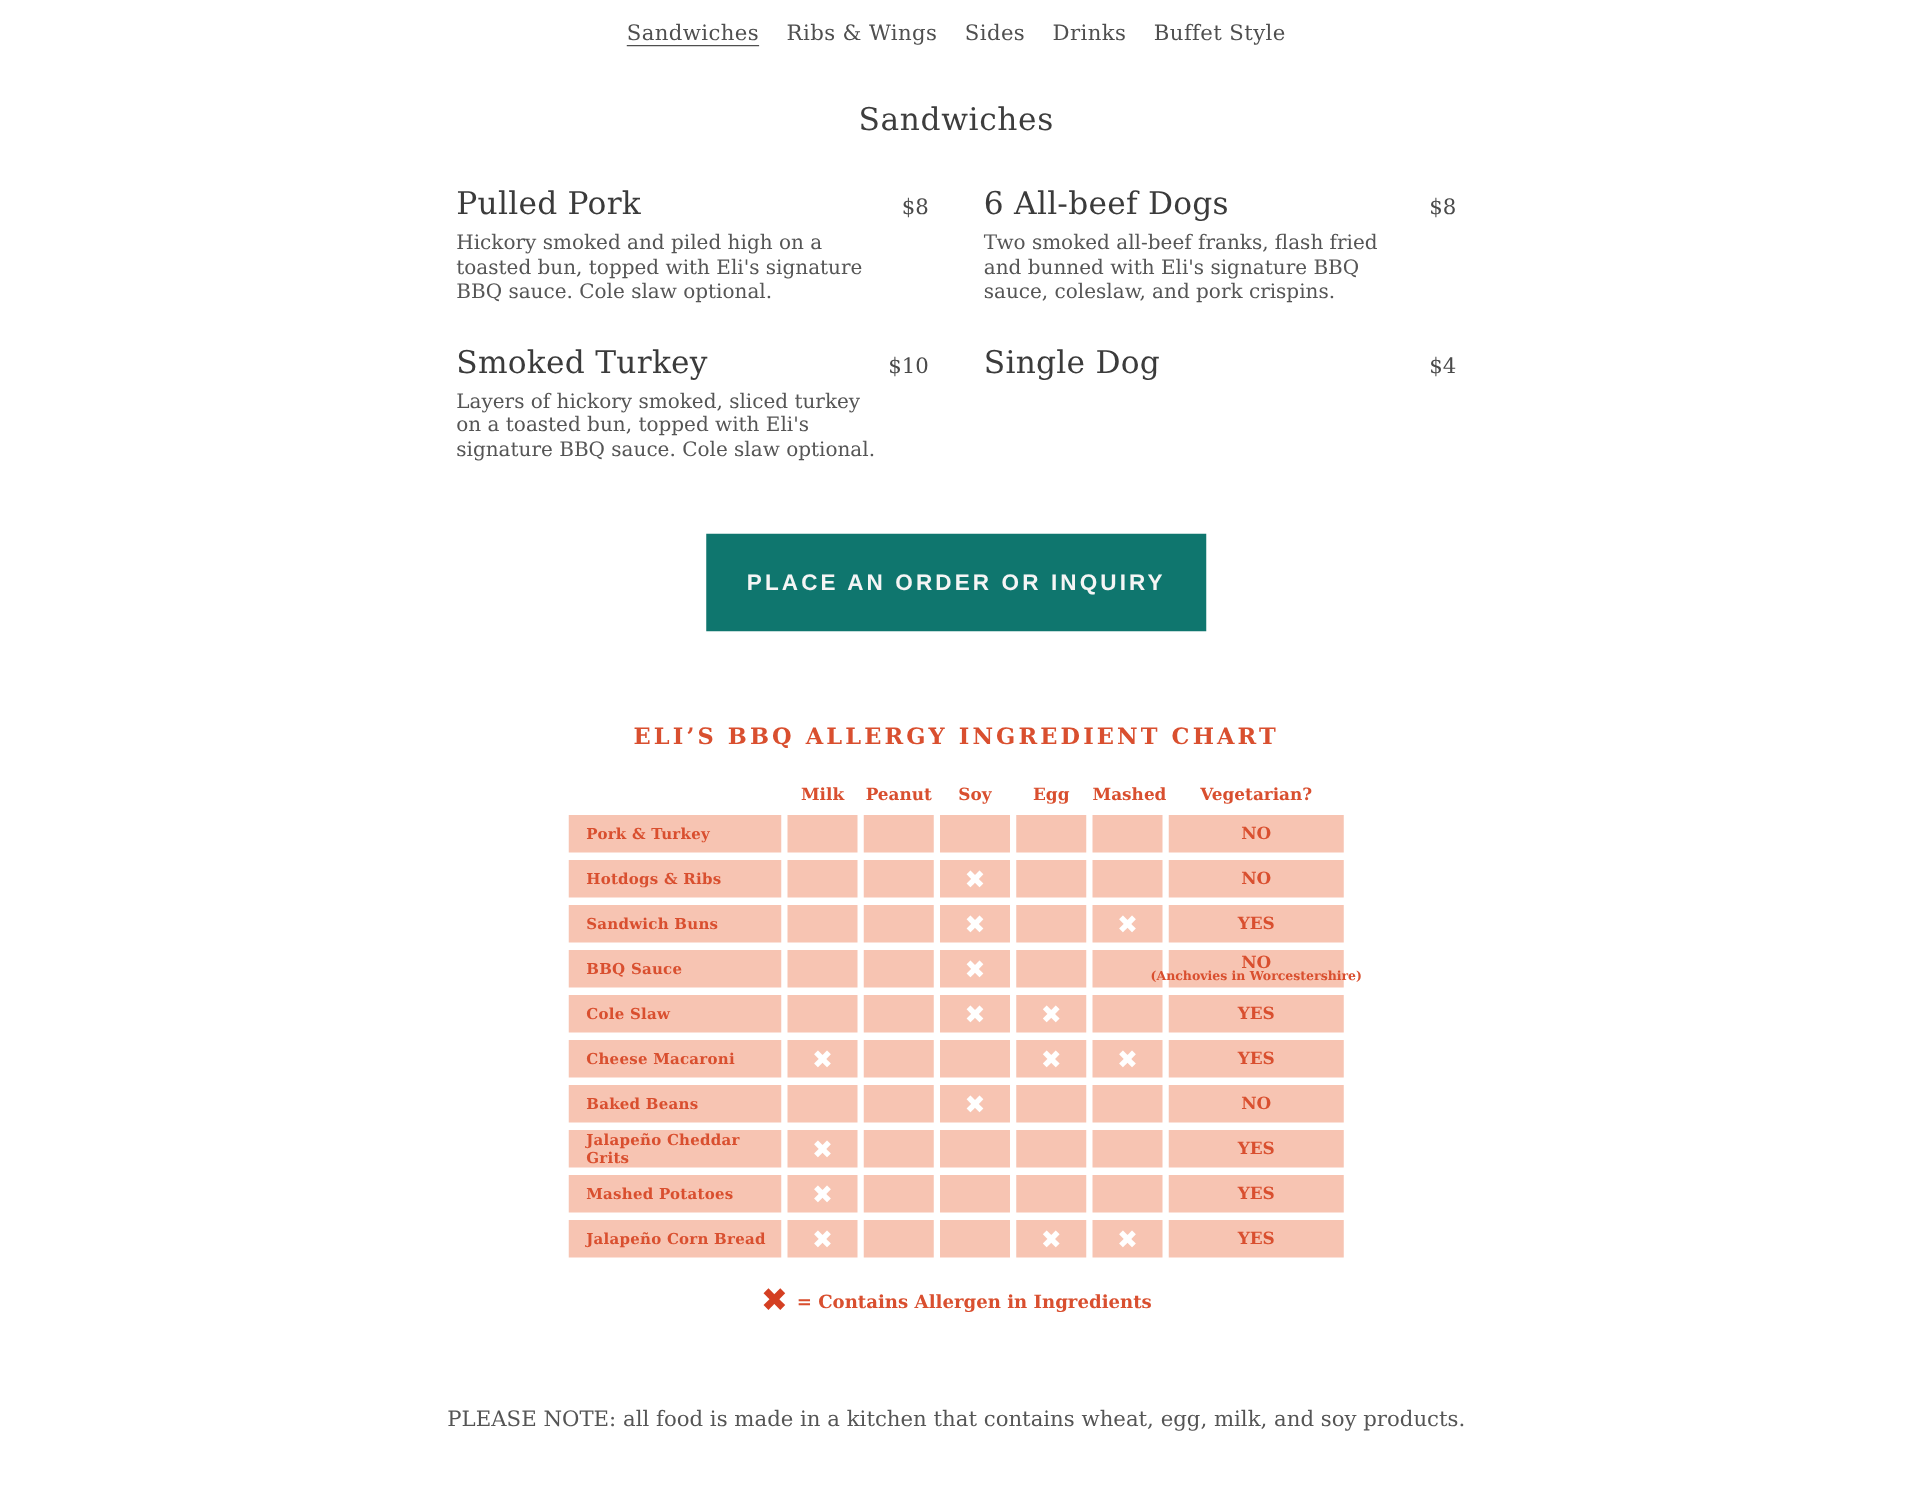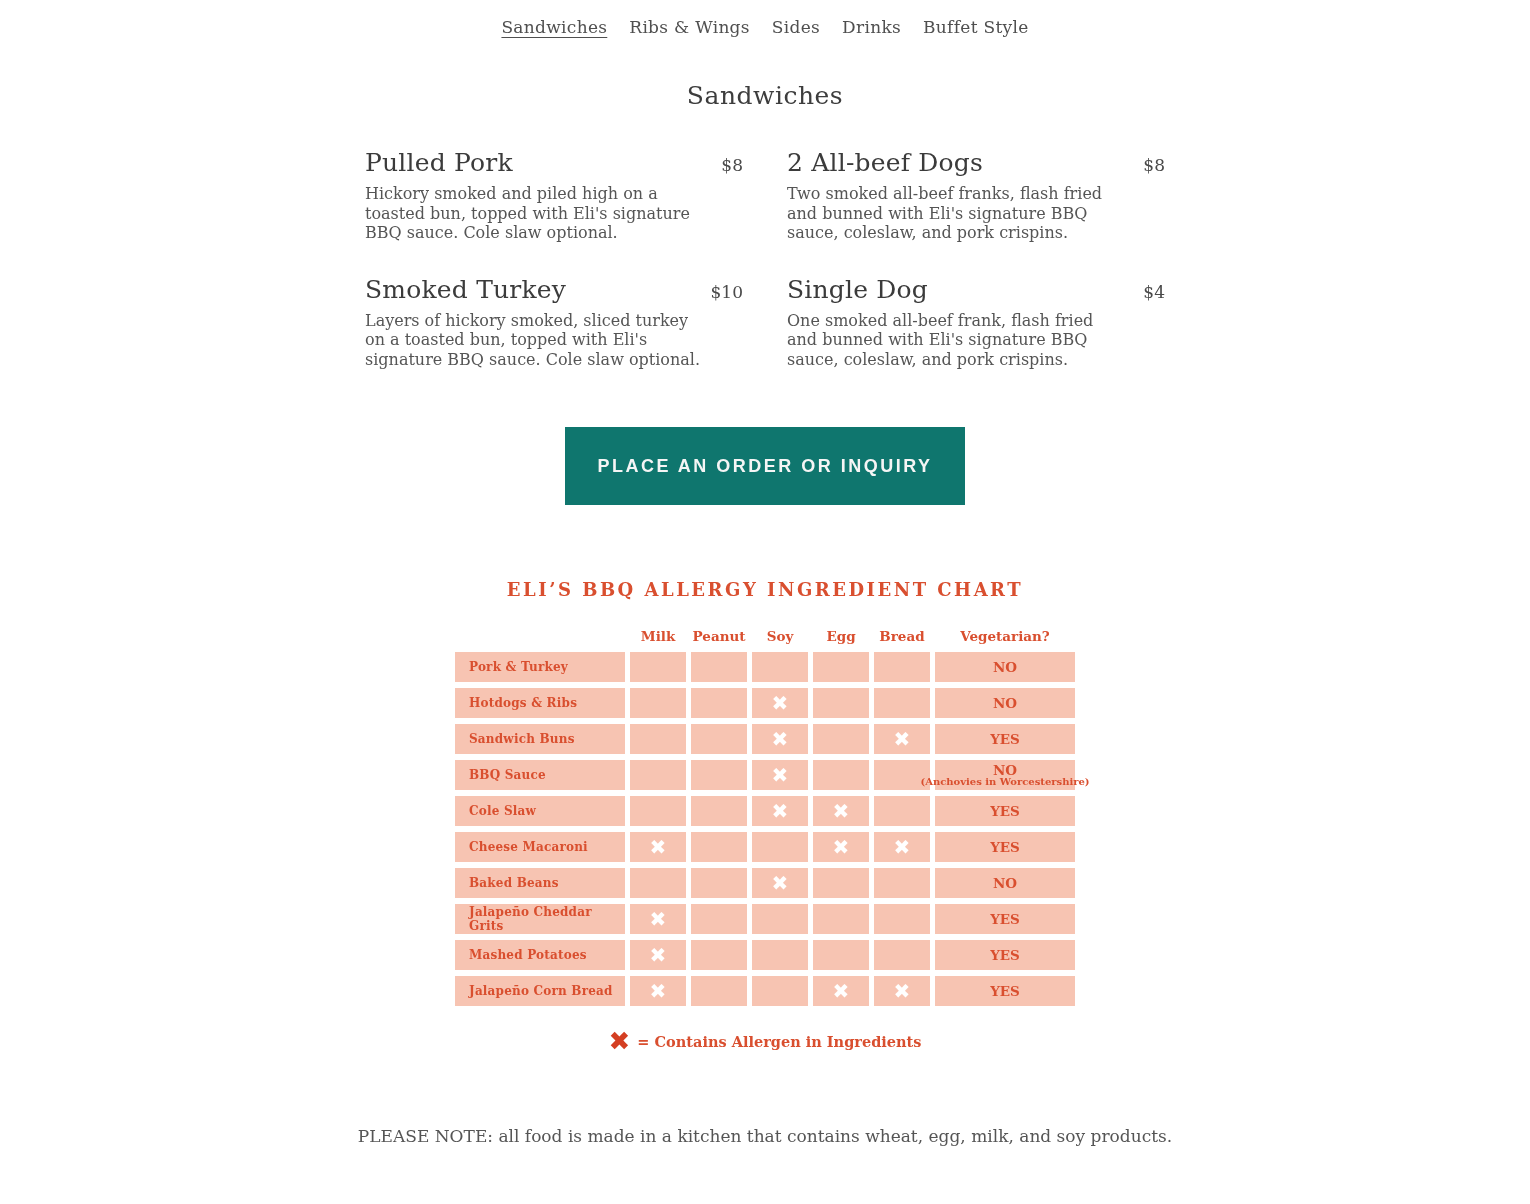--- a/index.html
+++ b/index.html
@@ -210,55 +210,54 @@
   <div class="menu-grid" id="menu-grid">
       <div class="menu-item">
        <div class="mi-head">
          <span class="mi-name">Pulled Pork</span>
          <span class="mi-price">$8</span>
        </div>
        <p class="mi-desc">Hickory smoked and piled high on a toasted bun, topped with Eli's signature BBQ sauce. Cole slaw optional.</p>
      </div>
       <div class="menu-item">
        <div class="mi-head">
-         <span class="mi-name">2 All-beef Dogs</span>
+         <span class="mi-name">6 All-beef Dogs</span>
          <span class="mi-price">$8</span>
        </div>
        <p class="mi-desc">Two smoked all-beef franks, flash fried and bunned with Eli's signature BBQ sauce, coleslaw, and pork crispins.</p>
      </div>
       <div class="menu-item">
        <div class="mi-head">
          <span class="mi-name">Smoked Turkey</span>
          <span class="mi-price">$10</span>
        </div>
        <p class="mi-desc">Layers of hickory smoked, sliced turkey on a toasted bun, topped with Eli's signature BBQ sauce. Cole slaw optional.</p>
      </div>
       <div class="menu-item">
        <div class="mi-head">
          <span class="mi-name">Single Dog</span>
          <span class="mi-price">$4</span>
        </div>
-       <p class="mi-desc">One smoked all-beef frank, flash fried and bunned with Eli's signature BBQ sauce, coleslaw, and pork crispins.</p>
      </div>
     </div>
 
   <div class="order-button-wrap">
     <button class="order-button">PLACE AN ORDER OR INQUIRY</button>
   </div>
 
   <section class="allergy">
     <h2 class="allergy-title">ELI’S BBQ ALLERGY INGREDIENT CHART</h2>
     <div class="allergy-table" id="allergy-table">
         <div class="trow head">
               <div class="hcell"></div>
           <div class="hcell">Milk</div>
           <div class="hcell">Peanut</div>
           <div class="hcell">Soy</div>
           <div class="hcell">Egg</div>
-          <div class="hcell">Bread</div>
+          <div class="hcell">Mashed</div>
           <div class="hcell">Vegetarian?</div>
         </div>
         <div class="trow">
                <div class="cell label-cell">Pork &amp; Turkey</div>
           <div class="cell mark-cell"></div>
           <div class="cell mark-cell"></div>
           <div class="cell mark-cell"></div>
           <div class="cell mark-cell"></div>
           <div class="cell mark-cell"></div>
           <div class="cell veg-cell">

